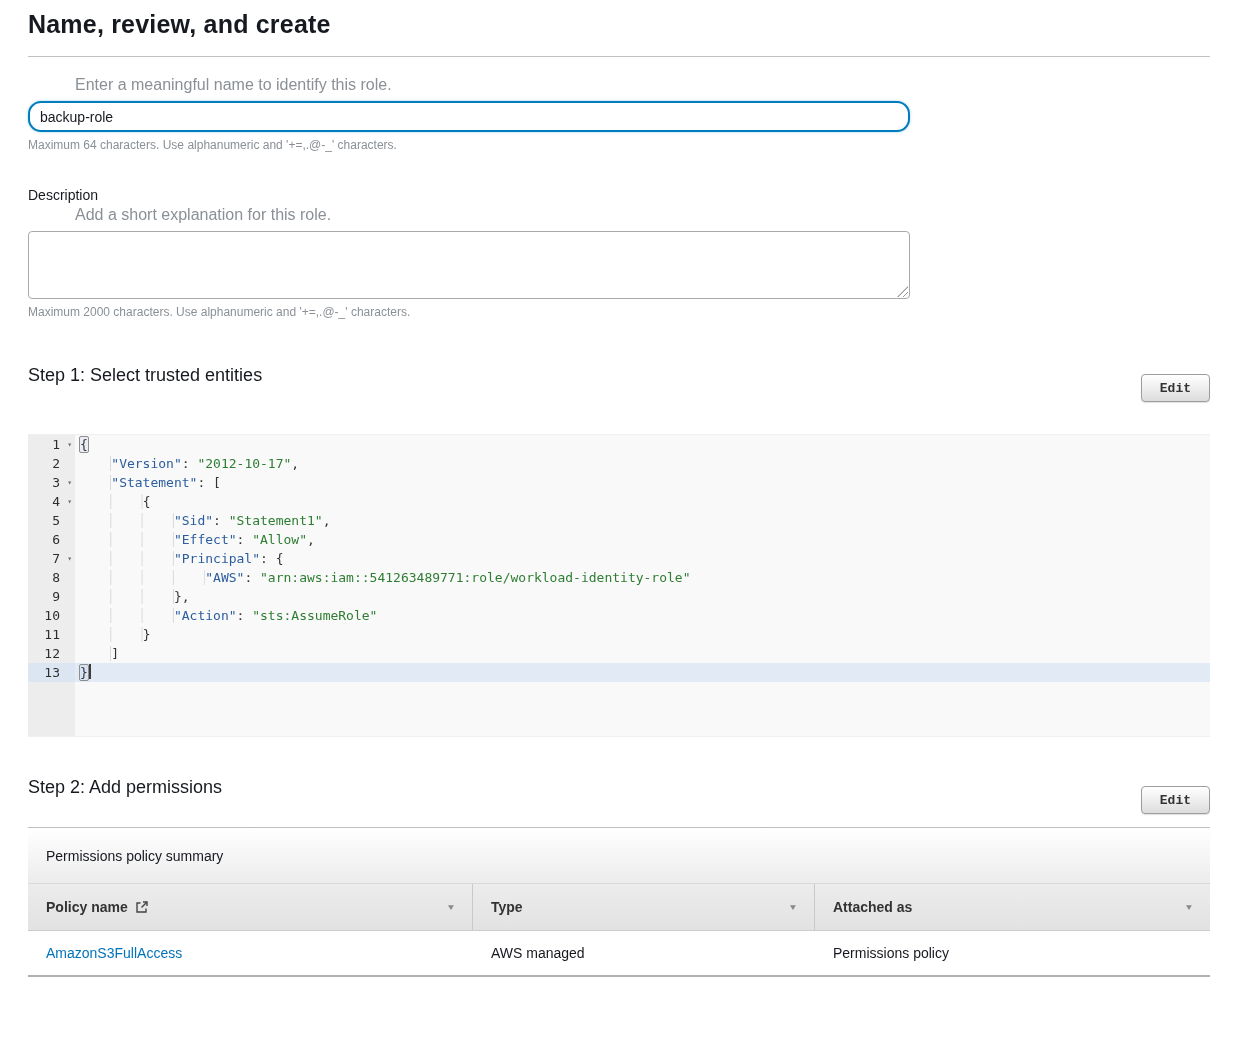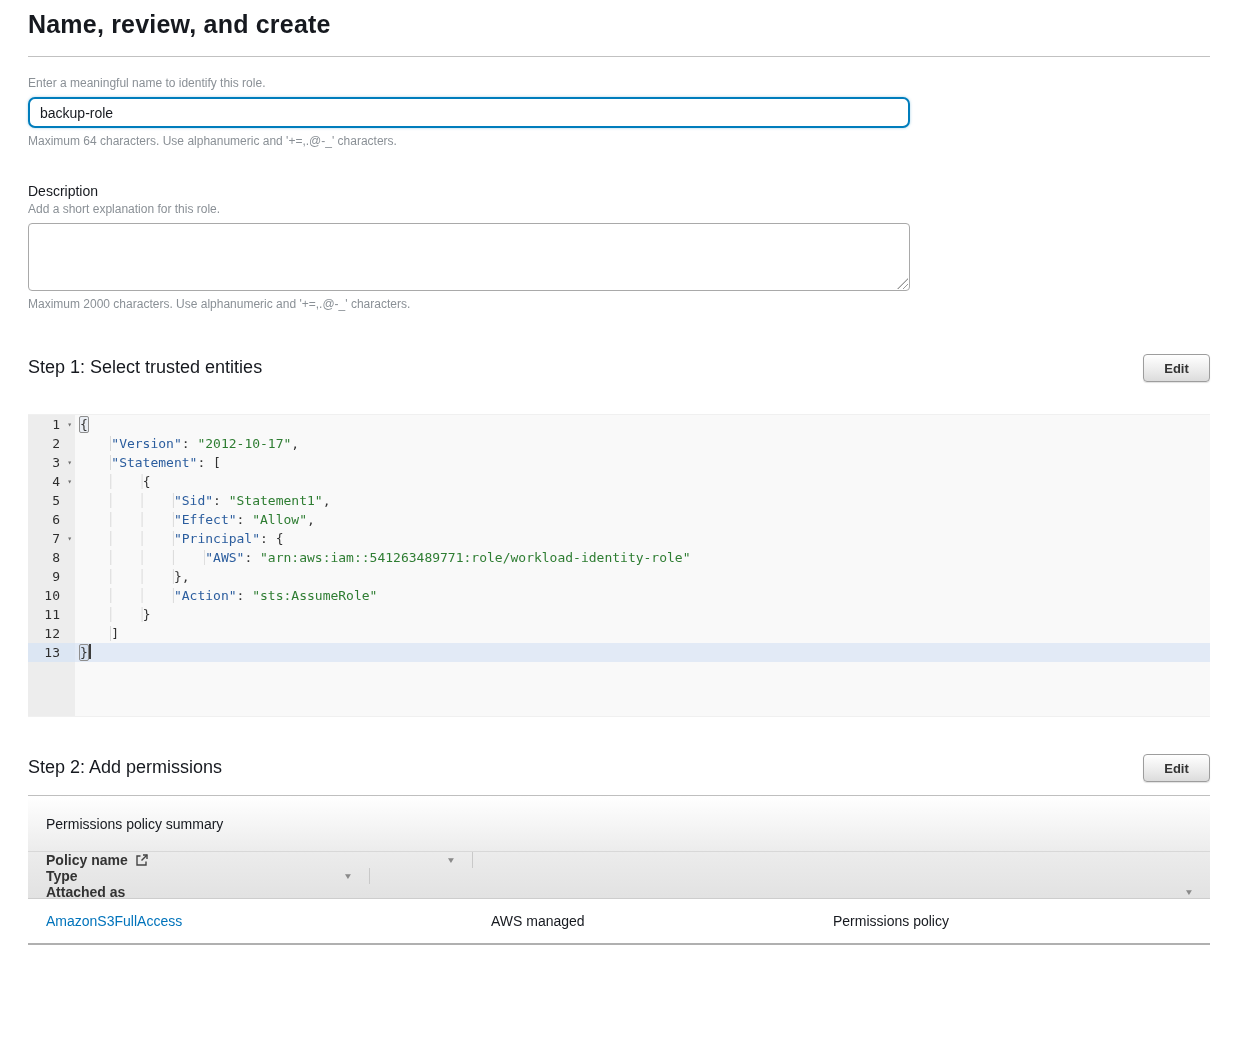--- a/index.html
+++ b/index.html
@@ -12,33 +12,33 @@
   }
   main { padding: 10px 32px 0 28px; }
 
   .page-title { font-size: 25px; font-weight: 700; color: #16191f; letter-spacing: .2px; }
 
   .section-heading { margin-top: 40px; font-size: 16px; font-weight: 700; color: #16191f; }
 
   .divider { margin-top: 17px; border: none; border-top: 1px solid #c1c1c1; height: 0; }
 
   .field-label { font-size: 14px; color: #16191f; }
-  .field-help { margin-top: 3px; font-size: 12px; color: #8a9096; }
+  .field-help { margin-top: 3px; font-size: 16px; color: #8a9096; margin-left: 47px; }
   .field-constraint { margin-top: 6px; font-size: 12px; color: #8a9096; }
 
   .group-rolename { margin-top: 19px; }
   .group-description { margin-top: 35px; }
 
   .text-input {
     display: block; margin-top: 7px;
     width: 882px; height: 31px;
     padding: 0 10px;
     font-family: "Liberation Sans", sans-serif; font-size: 14px; color: #16191f;
     background: #fff;
-    border: 2px solid #007dbc; border-radius: 7px;
+    border: 2px solid #007dbc; border-radius: 13px;
     box-shadow: 0 0 3px rgba(0,125,188,.35);
     outline: none;
   }
 
   .textarea-wrap { position: relative; margin-top: 7px; width: 882px; }
   .description-textarea {
     display: block; width: 882px; height: 68px;
     padding: 6px 10px;
     font-family: "Liberation Sans", sans-serif; font-size: 14px; color: #16191f;
     background: #fff; border: 1px solid #a9a9a9; border-radius: 4px;
@@ -50,25 +50,26 @@
     clip-path: polygon(100% 0, 100% 100%, 0 100%);
   }
 
   .step-row { display: flex; justify-content: space-between; align-items: flex-start; }
   .step1-row { margin-top: 43px; }
   .step2-row { margin-top: 37px; }
   .step-heading { font-size: 18px; font-weight: 400; color: #16191f; padding-top: 3px; }
 
   .edit-button {
     min-width: 67px; height: 28px; padding: 0 18px;
-    font-family: Liberation Sans, sans-serif; font-size: 13px; font-weight: 700; color: #333;
+    font-family: Liberation Mono, monospace; font-size: 13px; font-weight: 700; color: #333;
     background: linear-gradient(#ffffff, #ebebeb 60%, #dcdcdc);
     border: 1px solid #9d9d9d; border-radius: 4px;
     box-shadow: 0 1px 1px rgba(0,0,0,.12);
     cursor: pointer;
+    margin-top: 12px;
   }
 
   
   .code-editor {
     margin-top: 32px; width: 1182px; height: 303px;
     display: flex;
     font-family: "DejaVu Sans Mono", monospace; font-size: 13px; line-height: 19px;
     border: 1px solid #f0f0f0; border-left: none; border-right: none;
     background: #f9f9f9;
   }
@@ -93,21 +94,21 @@
   .caret { display: inline-block; width: 2px; height: 15px; background: #3c3c3c; vertical-align: -2px; margin-left: 1px; }
 
   
   .panel { margin-top: 13px; width: 1182px; }
   .panel-header {
     border-top: 1px solid #bfbfbf;
     background: linear-gradient(#ffffff, #ececec);
     height: 56px; display: flex; align-items: center; padding-left: 18px;
     font-size: 14px; color: #16191f;
   }
-  .thead { display: flex; background: linear-gradient(#ececec, #e2e2e2); border-top: 1px solid #d8d8d8; border-bottom: 1px solid #cdcdcd; height: 48px; flex-direction: column; }
+  .thead { display: flex; background: linear-gradient(#ececec, #e2e2e2); border-top: 1px solid #d8d8d8; border-bottom: 1px solid #cdcdcd; height: 48px; }
   .th {
     display: flex; align-items: center; padding: 0 16px 0 18px;
     font-size: 14px; font-weight: 700; color: #333;
   }
   .th .th-label { flex: none; }
   .th .spacer { flex: 1; }
   .th:not(:last-child) { border-right: 1px solid #c9c9c9; }
   .col1 { width: 445px; } .col2 { width: 342px; } .col3 { flex: 1; }
   .sort-icon { font-size: 10px; color: #8a8a8a; transform: scaleY(.85); cursor: pointer; }
   .ext-link-icon { margin-left: 7px; display: inline-flex; }

